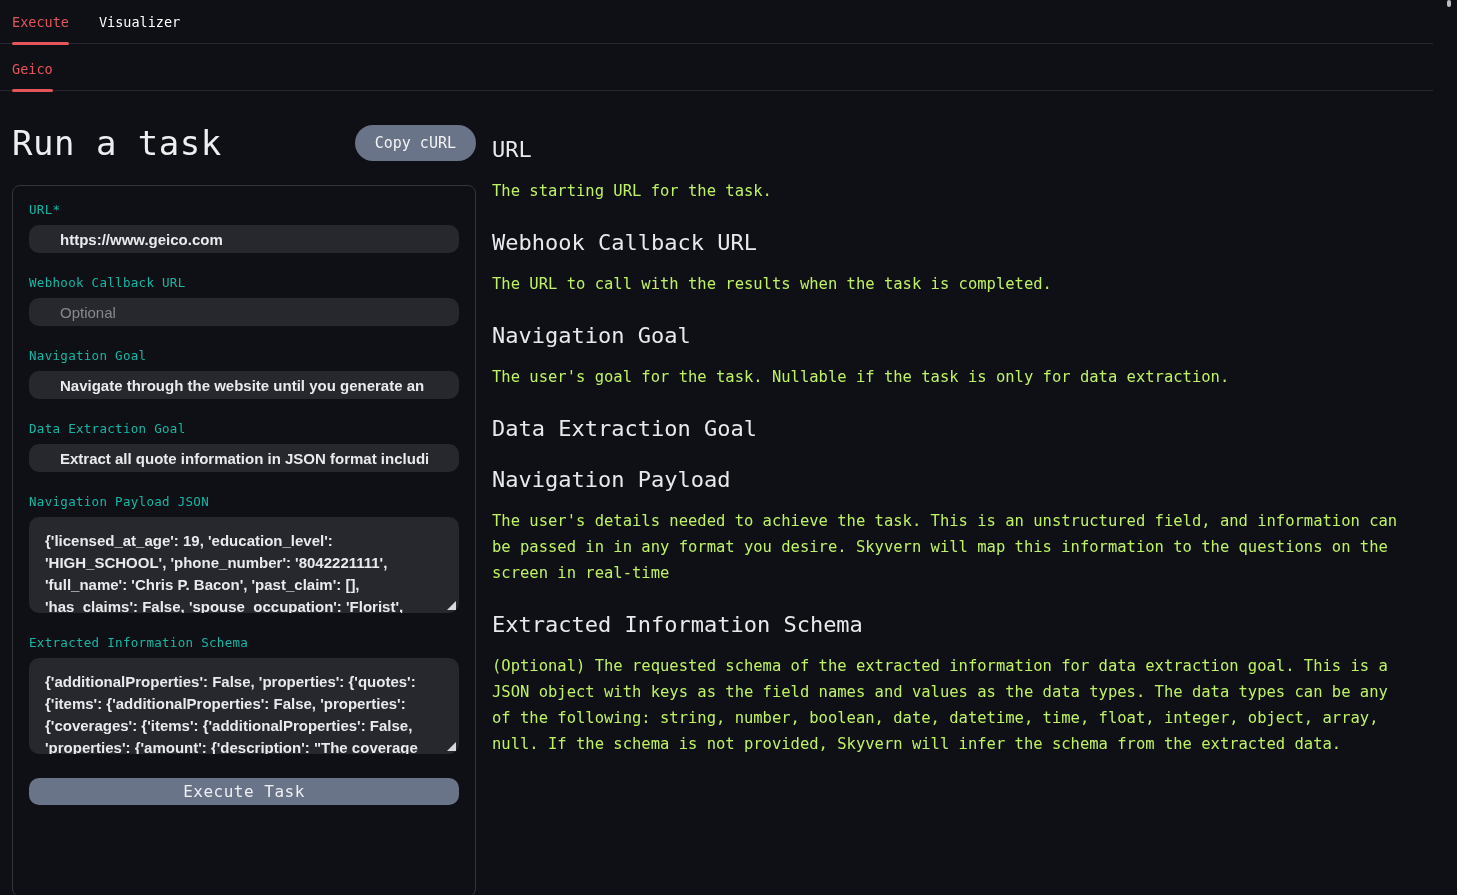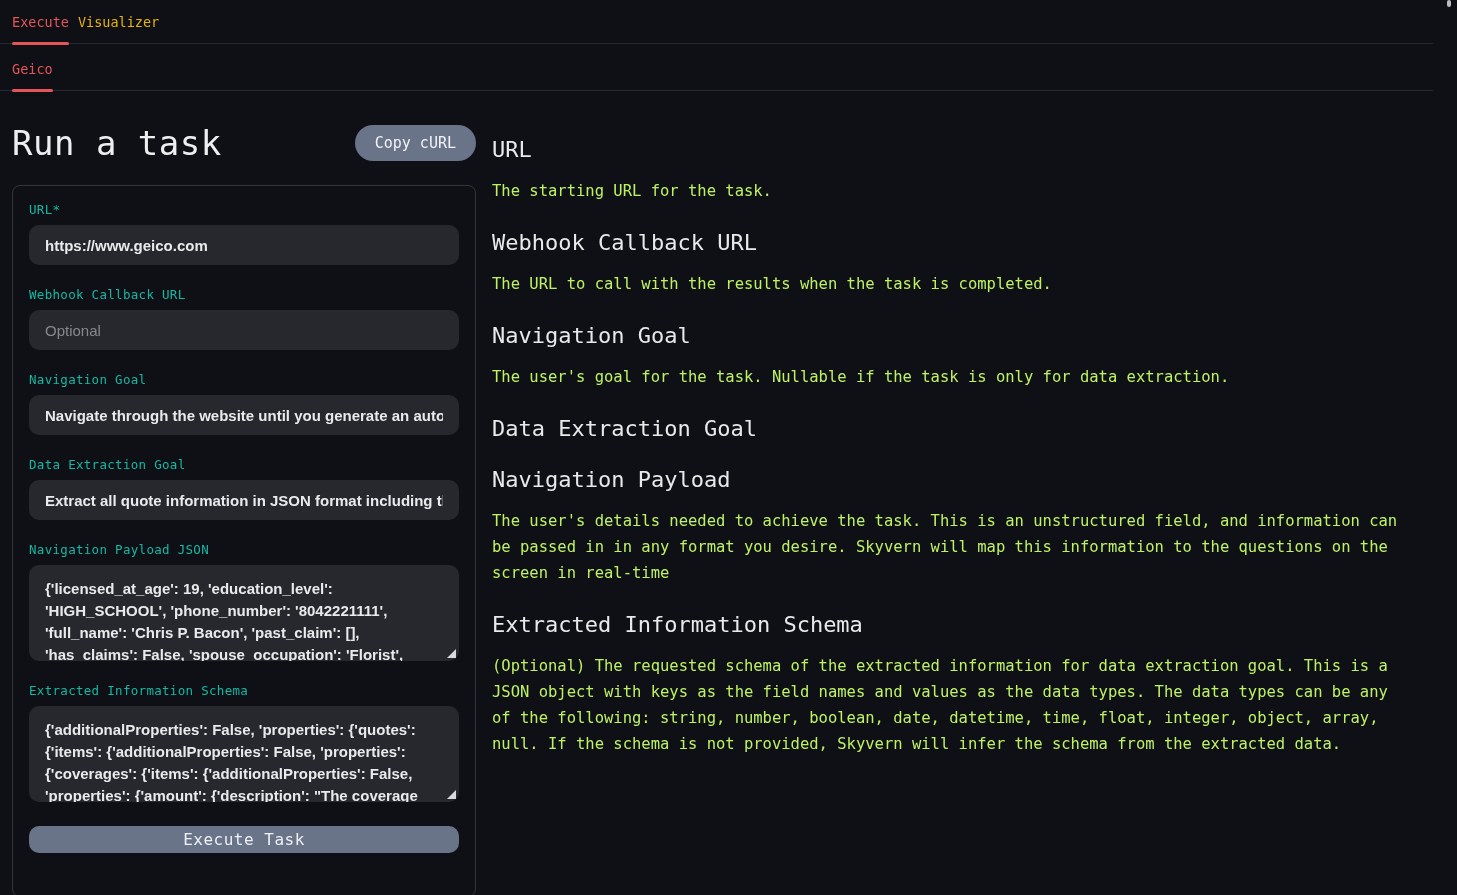--- a/index.html
+++ b/index.html
@@ -15,25 +15,25 @@
     color: #e4e5e8;
     position: relative;
   }
 
   
   .tabbar {
     width: 1433px;
     border-bottom: 1px solid #262830;
     padding: 14px 0 0 12px;
     display: flex;
-    gap: 9px;
+    gap: 30px;
   }
   .tab {
     font-size: 13.5px;
-    color: #eab308;
+    color: #ffffff;
     padding-bottom: 13px;
     position: relative;
     cursor: pointer;
     white-space: nowrap;
   }
   .tab.active { color: var(--accent); }
   .tab.active::after {
     content: "";
     position: absolute;
     left: 0; right: 0; bottom: -2px;
@@ -110,22 +110,22 @@
     background: #27282e;
     border: none;
     outline: none;
     border-radius: 10px;
     color: #e9eaec;
     font-family: "Liberation Sans", "DejaVu Sans", sans-serif;
     font-weight: 600;
     font-size: 15px;
   }
   .group input {
-    height: 40px;
-    padding: 0 16px;
+    height: 28px;
+    padding: 0 31px;
   }
   .group input::placeholder { color: #87888e; font-weight: 400; }
   .ta-wrap { position: relative; }
   .group textarea {
     display: block;
     height: 96px;
     padding: 13px 16px 0 16px;
     line-height: 22px;
     resize: none;
     overflow: hidden;

